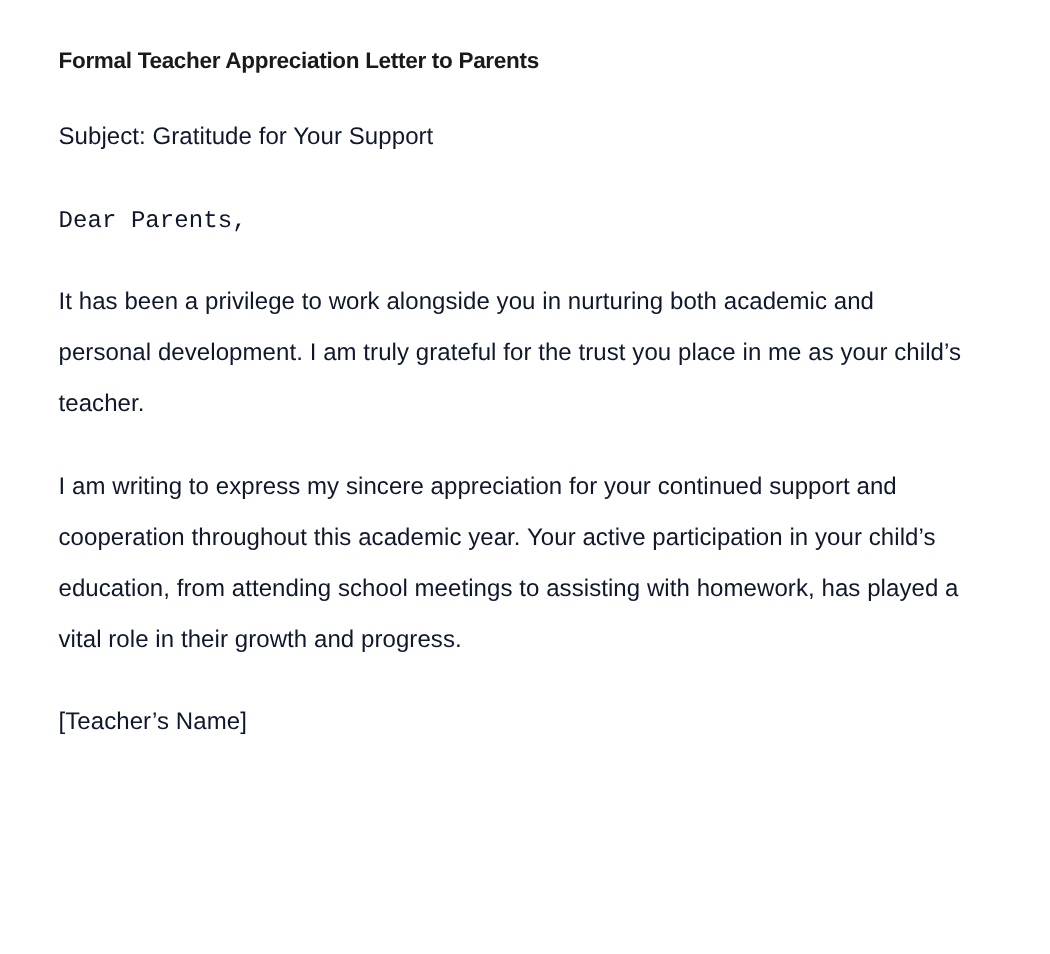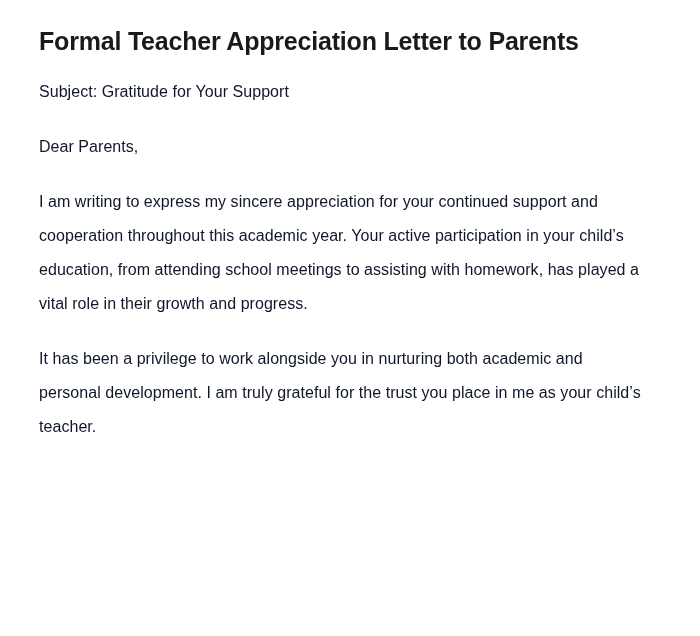--- a/index.html
+++ b/index.html
@@ -28,57 +28,58 @@
     box-sizing: border-box;
     position: absolute;
     left: 39px;
     top: 0;
     width: 604px;
   }
 
   .letter-title {
     margin: 0;
     padding: 0;
-    font-size: 25px;
+    font-size: 15px;
     font-weight: bold;
     line-height: 30px;
     letter-spacing: -0.2px;
     color: #1a1a1a;
     padding-top: 26px;
   }
 
   .letter-line,
   .letter-para {
     margin: 0;
     padding: 0;
     font-size: 16px;
     line-height: 34px;
     color: #0f172a;
     letter-spacing: 0.05px;
     text-align: left;
   }
 
   .letter-line.subject { margin-top: 19px; }
-  .letter-line.salutation { margin-top: 21px; }
+  .letter-line.salutation { margin-top: 21px; font-family: Liberation Mono, monospace; }
   .letter-para.body-para { margin-top: 21px; }
   .letter-line.closing { margin-top: 21px; }
   .letter-line.signature { margin-top: 21px; }
 </style>
 </head>
 <body>
 
 <div class="page">
   <article class="letter">
 
     <h1 class="letter-title">Formal Teacher Appreciation Letter to Parents</h1>
 
     <p class="letter-line subject">Subject: Gratitude for Your Support</p>
 
     <p class="letter-line salutation">Dear Parents,</p>
 
+    <p class="letter-para body-para">It has been a privilege to work alongside you in nurturing both academic and personal development. I am truly grateful for the trust you place in me as your child’s teacher.</p>
+
     <p class="letter-para body-para">I am writing to express my sincere appreciation for your continued support and cooperation throughout this academic year. Your active participation in your child’s education, from attending school meetings to assisting with homework, has played a vital role in their growth and progress.</p>
 
-    <p class="letter-para body-para">It has been a privilege to work alongside you in nurturing both academic and personal development. I am truly grateful for the trust you place in me as your child’s teacher.</p>
 
-
+    <p class="letter-line signature">[Teacher’s Name]</p>
 
   </article>
 </div>
 
 </body></html>

